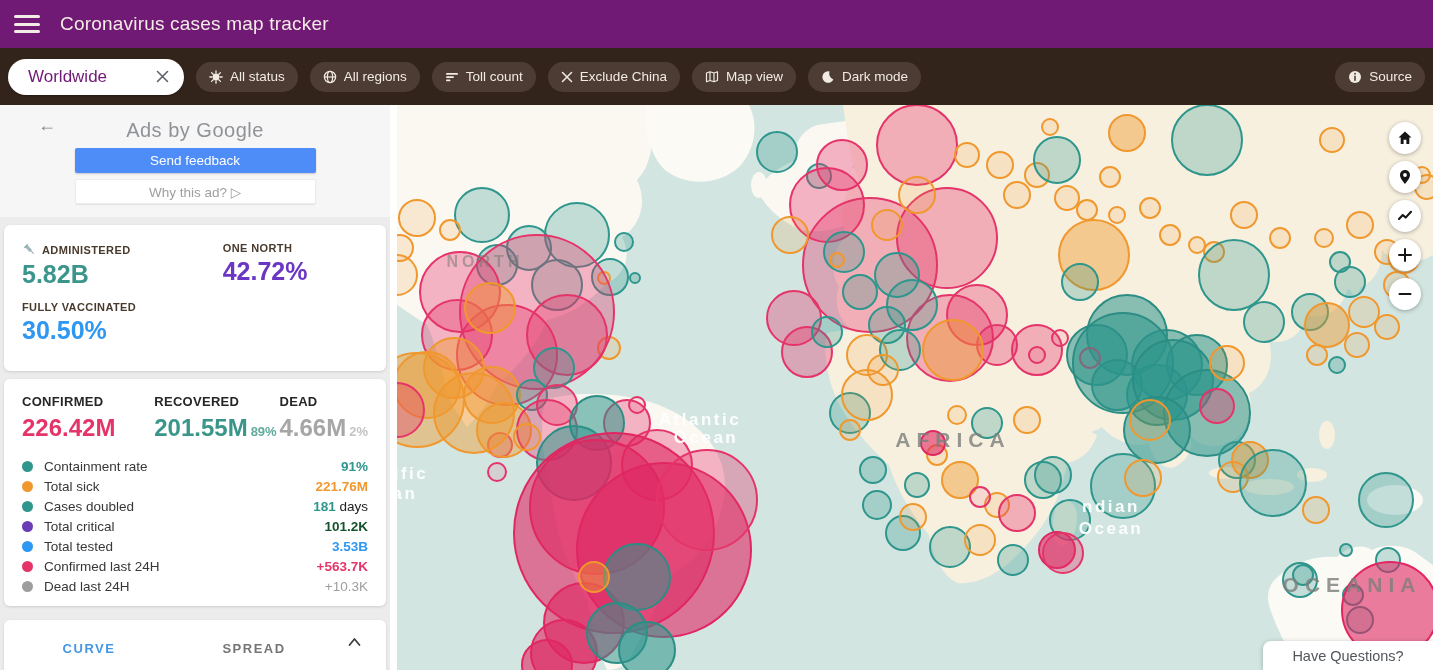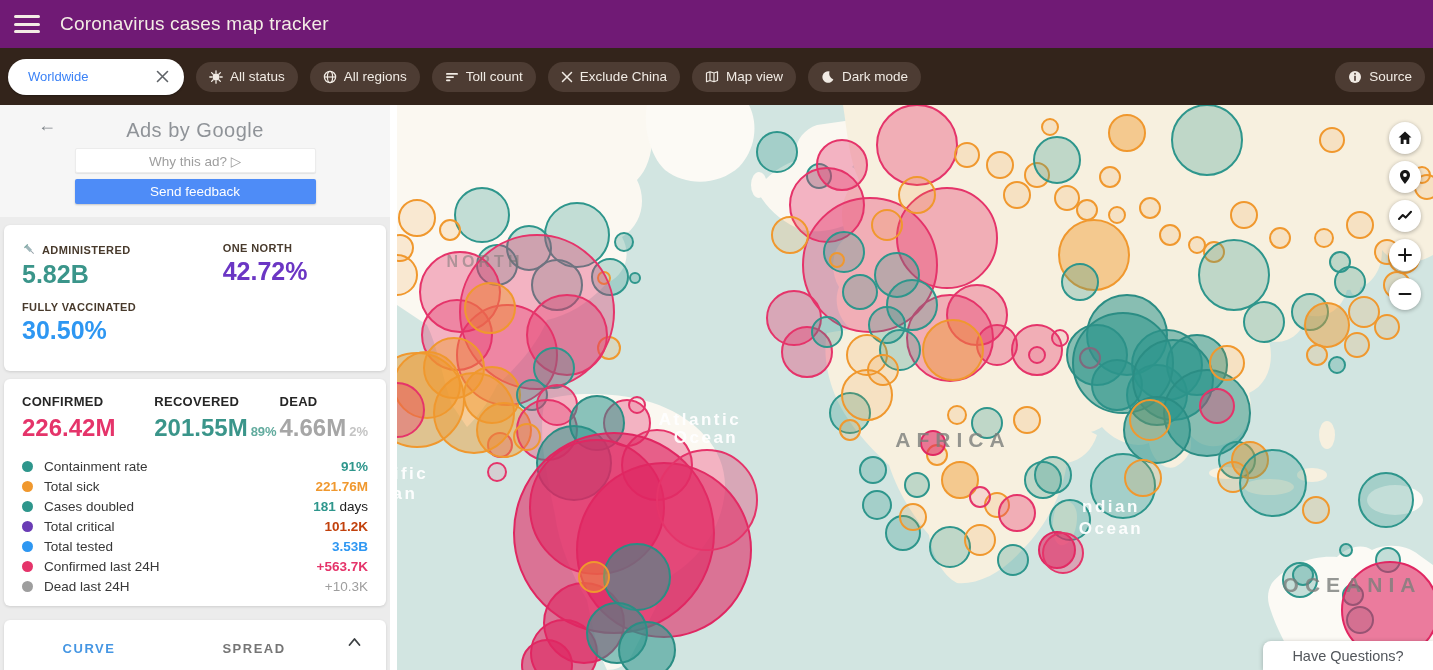--- a/index.html
+++ b/index.html
@@ -10,21 +10,21 @@
   
   .header { height:48px; background:#701a75; display:flex; align-items:center; padding:0 14px; }
   .hamburger { width:26px; height:18px; display:flex; flex-direction:column; justify-content:space-between; cursor:pointer; }
   .hamburger span { display:block; height:3px; border-radius:2px; background:#f3ece5; }
   .app-title { color:#f3ece5; font-size:19px; font-weight:500; letter-spacing:.2px; margin-left:20px; }
 
   
   .toolbar { height:57px; background:#33241b; display:flex; align-items:center; padding:0 8px; gap:12px; }
   .search-pill { height:36px; background:#fff; border-radius:18px; display:flex; align-items:center;
     padding:0 14px 0 20px; width:176px; justify-content:space-between; box-shadow:0 1px 2px rgba(0,0,0,.3); }
-  .search-pill .val { font-size:13px; color:#3b82f6; }
+  .search-pill .val { font-size:17px; color:#701a75; }
   .chip { height:30px; border-radius:15px; background:#4d3c33; color:#f1ebe4; display:flex; align-items:center;
     gap:7px; padding:0 13px; font-size:13.5px; white-space:nowrap; cursor:pointer; }
   .chip svg { flex:0 0 auto; }
   .toolbar .spacer { flex:1; }
 
   
   .content { position:relative; width:1433px; height:565px; background:#fff; }
 
   
   .sidebar { position:absolute; left:0; top:0; width:390px; height:565px; background:#ececec; overflow:hidden; }
@@ -57,21 +57,21 @@
   .v-dead { color:#a6a6a6; } .v-dead .pct { color:#c4c4c4; }
 
   .stats { list-style:none; margin-top:14px; }
   .stat-row { display:flex; align-items:center; height:20px; font-size:13.5px; }
   .dot { width:11px; height:11px; border-radius:50%; margin-right:11px; flex:0 0 auto; }
   .stat-label { color:#373737; }
   .stat-right { margin-left:auto; font-weight:700; }
   .stat-suffix { font-weight:400; color:#222; }
   [data-color="teal"]   .dot { background:#2e968c; } [data-color="teal"]   .stat-value { color:#2e968c; }
   [data-color="orange"] .dot { background:#f0982e; } [data-color="orange"] .stat-value { color:#f0982e; }
-  [data-color="purple"] .dot { background:#6a3cb5; } [data-color="purple"] .stat-value { color:#c2410c; }
+  [data-color="purple"] .dot { background:#6a3cb5; } [data-color="purple"] .stat-value { color:#14532d; }
   [data-color="blue"]   .dot { background:#2e97f2; } [data-color="blue"]   .stat-value { color:#2e97f2; }
   [data-color="pink"]   .dot { background:#e5346a; } [data-color="pink"]   .stat-value { color:#e5346a; }
   [data-color="gray"]   .dot { background:#9e9e9e; } [data-color="gray"]   .stat-value { color:#9e9e9e; font-weight:400; }
 
   .tabsbar { margin-top:14px; min-height:53px; border-radius:6px 6px 0 0; position:relative; display:flex; align-items:center; }
   .tab { font-size:13px; font-weight:700; letter-spacing:1.5px; text-align:center; cursor:pointer; padding-top:4px; }
   .tab-curve { width:170px; color:#4596e3; }
   .tab-spread { width:160px; color:#757575; }
   .tab-collapse { position:absolute; right:24px; top:16px; cursor:pointer; }
 
@@ -181,22 +181,22 @@
     </div>
   </div>
 
   <div class="content">
 
     <aside class="sidebar">
 
       <div class="ad">
         <span class="ad-back">←</span>
         <div class="ad-title">Ads by Google</div>
+        <div class="ad-btn ad-feedback">Send feedback</div>
         <div class="ad-btn ad-why">Why this ad? ▷</div>
-        <div class="ad-btn ad-feedback">Send feedback</div>
       </div>
 
       <section class="card vax">
         <div class="vax-col">
           <div class="vax-label">
             <svg width="15" height="15" viewBox="0 0 16 16">
               <g transform="rotate(-45 8 8)">
                 <rect x="6.3" y="3.2" width="3.4" height="7" rx="0.6" fill="#9fb6ba"></rect>
                 <rect x="5.4" y="2.2" width="5.2" height="1.4" rx="0.5" fill="#7ea8a4"></rect>
                 <rect x="7.6" y="10.2" width="0.9" height="4" fill="#8f9aa3"></rect>

